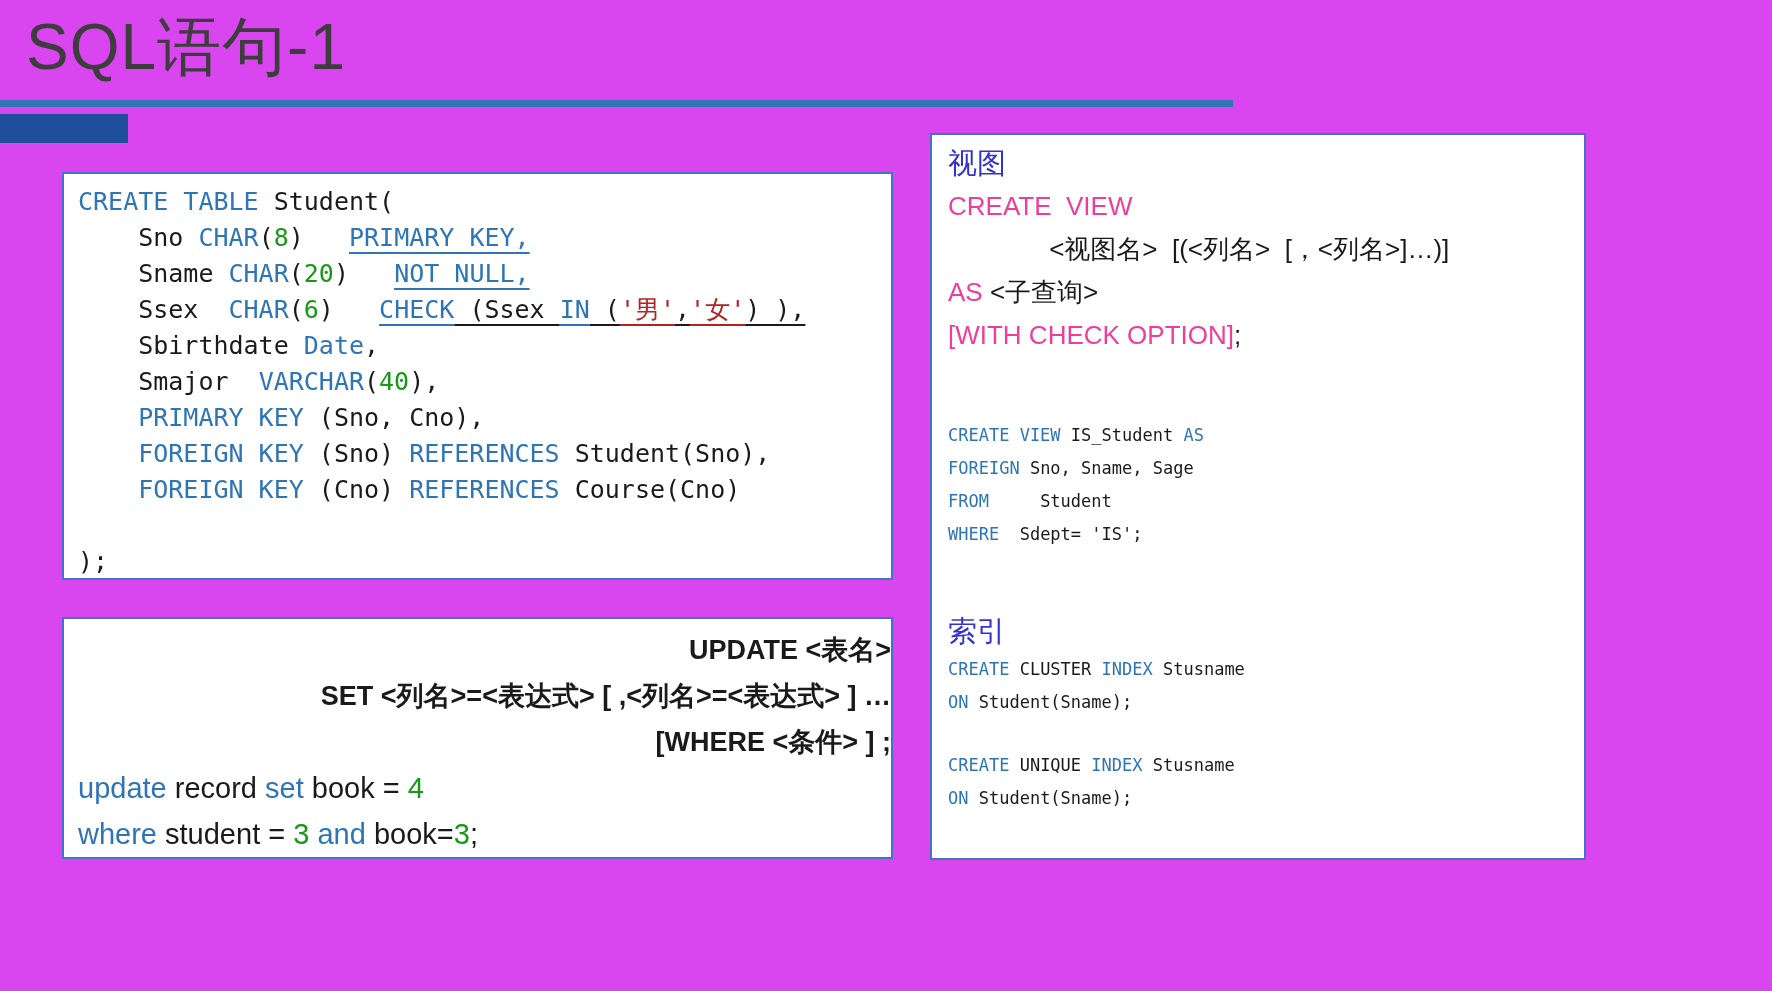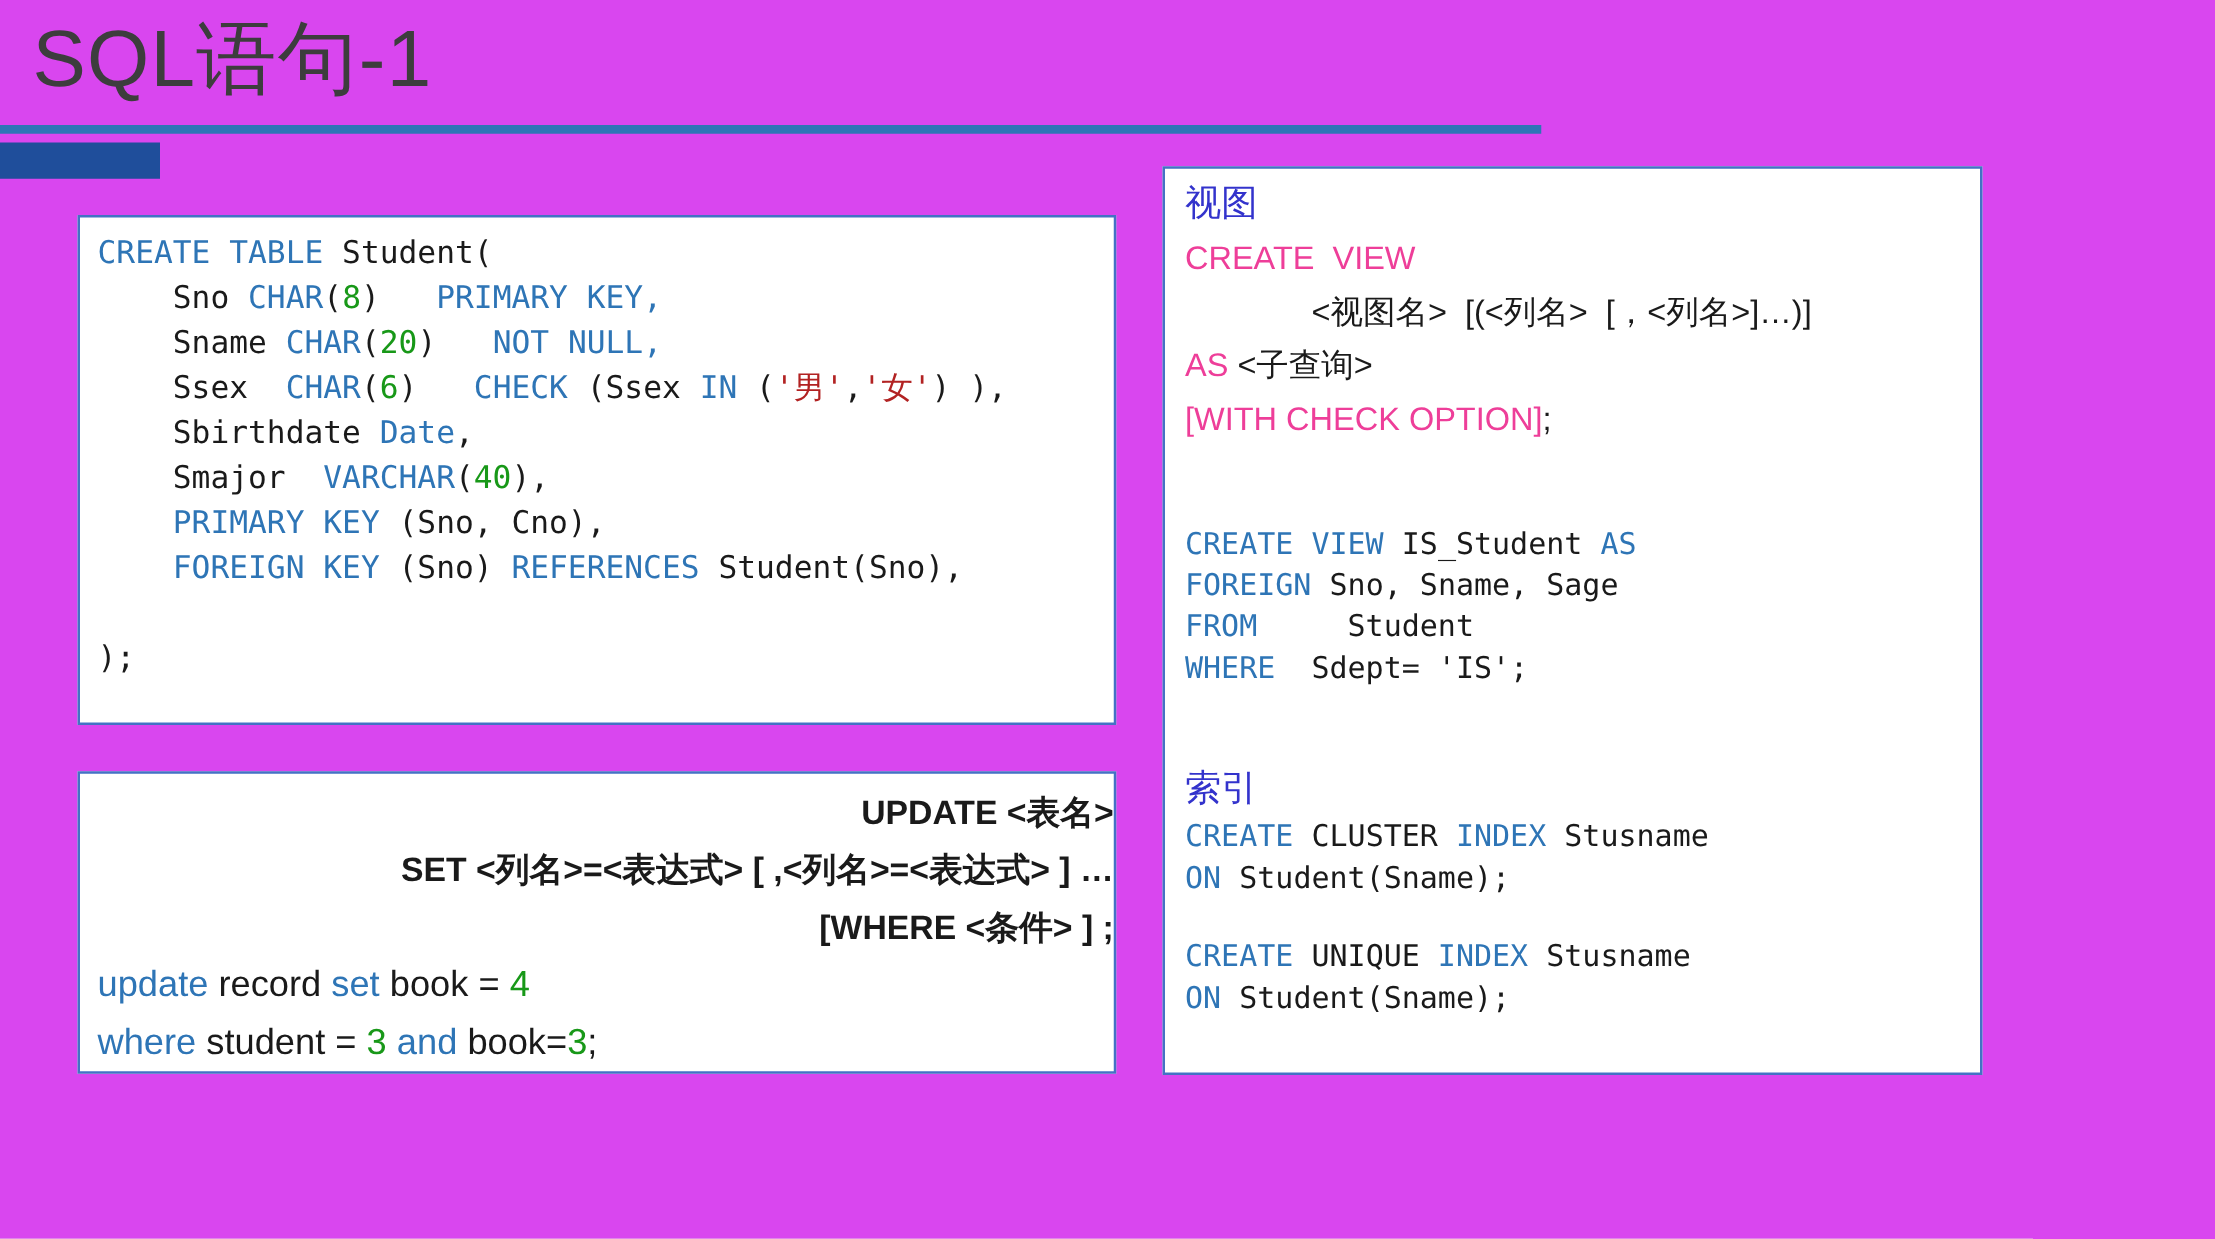--- a/index.html
+++ b/index.html
@@ -18,50 +18,51 @@
   }
   .rule{ position:absolute; left:0; top:100px; width:1233px; height:7px; background:var(--accent); }
   .block{ position:absolute; left:0; top:114px; width:128px; height:29px; background:var(--accentdark); }
   .box{ position:absolute; border:2px solid var(--border); background:#fff; overflow:hidden; }
   .box1{ left:62px;  top:172px; width:831px; height:408px; padding:10px 16px 0 14px; }
   .box2{ left:62px;  top:617px; width:831px; height:242px; padding:8px 0 0 14px; }
   .box3{ left:930px; top:133px; width:656px; height:727px; padding:6px 0 0 16px; }
   .line{ white-space:pre; }
   .code { font-family:"DejaVu Sans Mono",monospace; font-size:25px; line-height:36px; }
   .code2{ font-family:Liberation Sans, sans-serif; font-size:29px; line-height:46px; }
-  .code3{ font-family:"DejaVu Sans Mono",monospace; font-size:24px; line-height:33px; }
+  .code3{ font-family:"DejaVu Sans Mono",monospace; font-size:17px; line-height:33px; }
   .b    { font-family:"Liberation Sans",sans-serif; font-weight:bold; font-size:27px; line-height:46px; color:#101010;text-align:right; }
   .cn   { font-size:29px; line-height:44px; }
   .syn  { font-size:26px; line-height:43px; }
   .sp   { overflow:hidden; }
   .tk-k{ color:var(--kw); }
   .tk-d{ color:#1a1a1a; }
   .tk-n{ color:var(--num); }
   .tk-s{ color:var(--str); }
   .tk-p{ color:var(--pink); }
   .tk-v{ color:var(--label); }
-  .u{ text-decoration-thickness:2px; text-underline-offset:6px; }
+  .u{ text-decoration:underline; text-decoration-thickness:2px; text-underline-offset:6px; }
 </style>
 </head>
 <body>
 
 <div class="slide">
   <div class="title">SQL语句-1</div>
   <div class="rule"></div>
   <div class="block"></div>
 
   <div class="box box1">
       <div class="line code"><span class="tk-k">CREATE TABLE</span><span class="tk-d"> Student(</span></div>
       <div class="line code"><span class="tk-d">    Sno </span><span class="tk-k">CHAR</span><span class="tk-d">(</span><span class="tk-n">8</span><span class="tk-d">)   </span><span class="tk-k u">PRIMARY KEY,</span></div>
       <div class="line code"><span class="tk-d">    Sname </span><span class="tk-k">CHAR</span><span class="tk-d">(</span><span class="tk-n">20</span><span class="tk-d">)   </span><span class="tk-k u">NOT NULL,</span></div>
       <div class="line code"><span class="tk-d">    Ssex  </span><span class="tk-k">CHAR</span><span class="tk-d">(</span><span class="tk-n">6</span><span class="tk-d">)   </span><span class="tk-k u">CHECK</span><span class="tk-d u"> (Ssex </span><span class="tk-k u">IN</span><span class="tk-d u"> (</span><span class="tk-s u">'男'</span><span class="tk-d u">,</span><span class="tk-s u">'女'</span><span class="tk-d u">) ),</span></div>
       <div class="line code"><span class="tk-d">    Sbirthdate </span><span class="tk-k">Date</span><span class="tk-d">,</span></div>
       <div class="line code"><span class="tk-d">    Smajor  </span><span class="tk-k">VARCHAR</span><span class="tk-d">(</span><span class="tk-n">40</span><span class="tk-d">),</span></div>
       <div class="line code"><span class="tk-k">    PRIMARY KEY</span><span class="tk-d"> (Sno, Cno),</span></div>
       <div class="line code"><span class="tk-k">    FOREIGN KEY</span><span class="tk-d"> (Sno) </span><span class="tk-k">REFERENCES</span><span class="tk-d"> Student(Sno),</span></div>
+      <div class="line code"><span class="tk-k">    FOREIGN KEY</span><span class="tk-d"> (Cno) </span><span class="tk-k">REFERENCES</span><span class="tk-d"> Course(Cno)</span></div>
       <div class="line code"><span class="tk-d"> </span></div>
       <div class="line code"><span class="tk-d">);</span></div>
     </div>
 
   <div class="box box2">
       <div class="line b"><span class="tk-d">UPDATE &lt;表名&gt;</span></div>
       <div class="line b"><span class="tk-d">SET &lt;列名&gt;=&lt;表达式&gt; [ ,&lt;列名&gt;=&lt;表达式&gt; ] …</span></div>
       <div class="line b"><span class="tk-d">[WHERE &lt;条件&gt; ] ;</span></div>
       <div class="line code2"><span class="tk-k">update</span><span class="tk-d"> record </span><span class="tk-k">set</span><span class="tk-d"> book = </span><span class="tk-n">4</span></div>
       <div class="line code2"><span class="tk-k">where</span><span class="tk-d"> student = </span><span class="tk-n">3</span><span class="tk-d"> </span><span class="tk-k">and</span><span class="tk-d"> book=</span><span class="tk-n">3</span><span class="tk-d">;</span></div>

